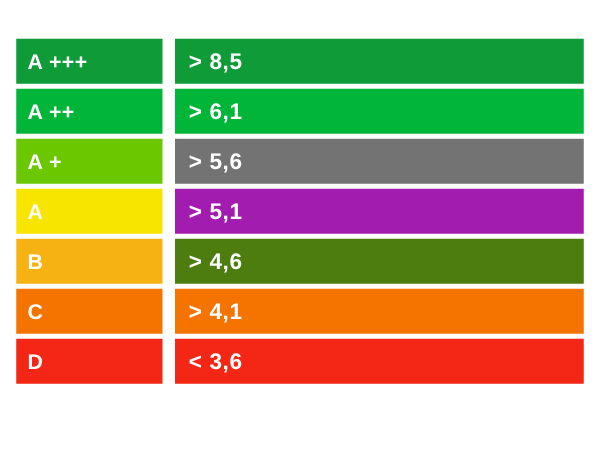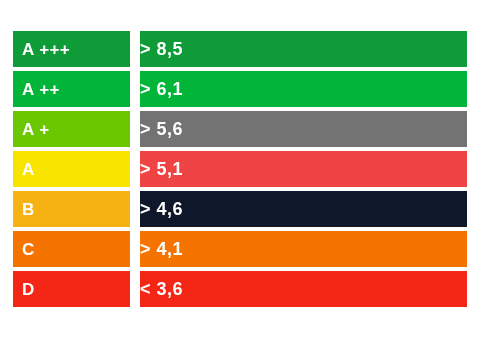--- a/index.html
+++ b/index.html
@@ -57,21 +57,21 @@
   }
 
   
   .value-cell {
     position: relative;
     flex: 1 1 auto;
     margin-right: 13px;
     display: flex;
     align-items: center;
     box-sizing: border-box;
-    padding-left: 0;
+    padding-left: 11px;
   }
 
   .class-label,
   .value-label {
     font-family: "Liberation Sans", sans-serif;
     font-weight: bold;
     font-size: 17px;
     line-height: 1;
     letter-spacing: 0.4px;
     color: #ffffff;
@@ -122,30 +122,30 @@
         <div class="gutter"></div>
         <div class="value-cell" style="background: #737373;">
           <span class="value-label">&gt; 5,6</span>
         </div>
       </div>
       <div class="rating-row">
         <div class="class-cell" style="background: rgb(247, 229, 0);">
           <span class="class-label">A</span>
         </div>
         <div class="gutter"></div>
-        <div class="value-cell" style="background: #ef4444;">
+        <div class="value-cell" style="background: #a21caf;">
           <span class="value-label">&gt; 5,1</span>
         </div>
       </div>
       <div class="rating-row">
         <div class="class-cell" style="background: rgb(246, 178, 19);">
           <span class="class-label">B</span>
         </div>
         <div class="gutter"></div>
-        <div class="value-cell" style="background: #0f172a;">
+        <div class="value-cell" style="background: #4d7c0f;">
           <span class="value-label">&gt; 4,6</span>
         </div>
       </div>
       <div class="rating-row">
         <div class="class-cell" style="background: rgb(245, 116, 0);">
           <span class="class-label">C</span>
         </div>
         <div class="gutter"></div>
         <div class="value-cell" style="background: rgb(245, 116, 0); align-items: center;">
           <span class="value-label">&gt; 4,1</span>

